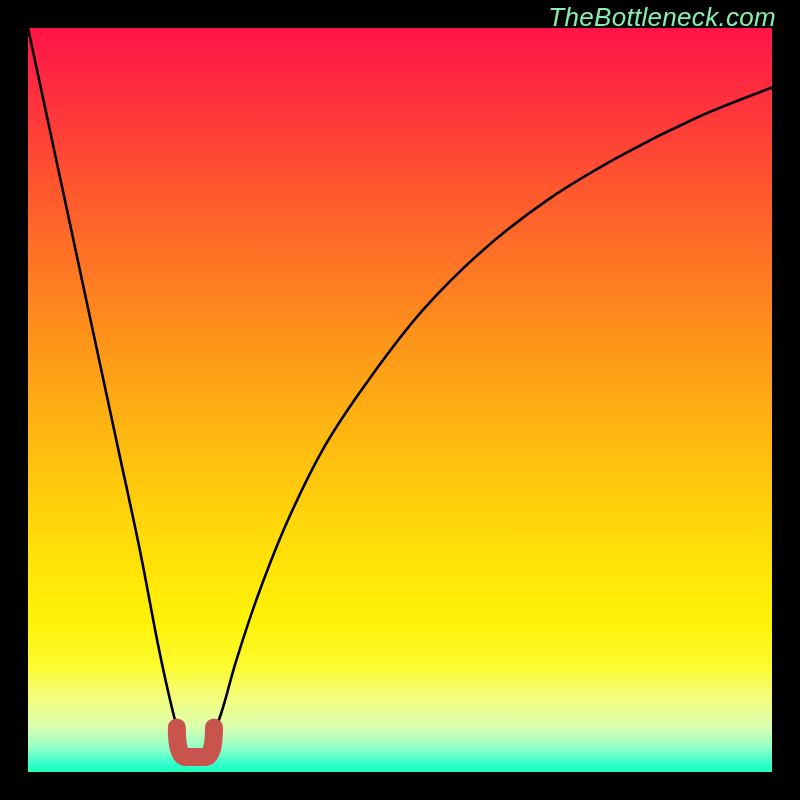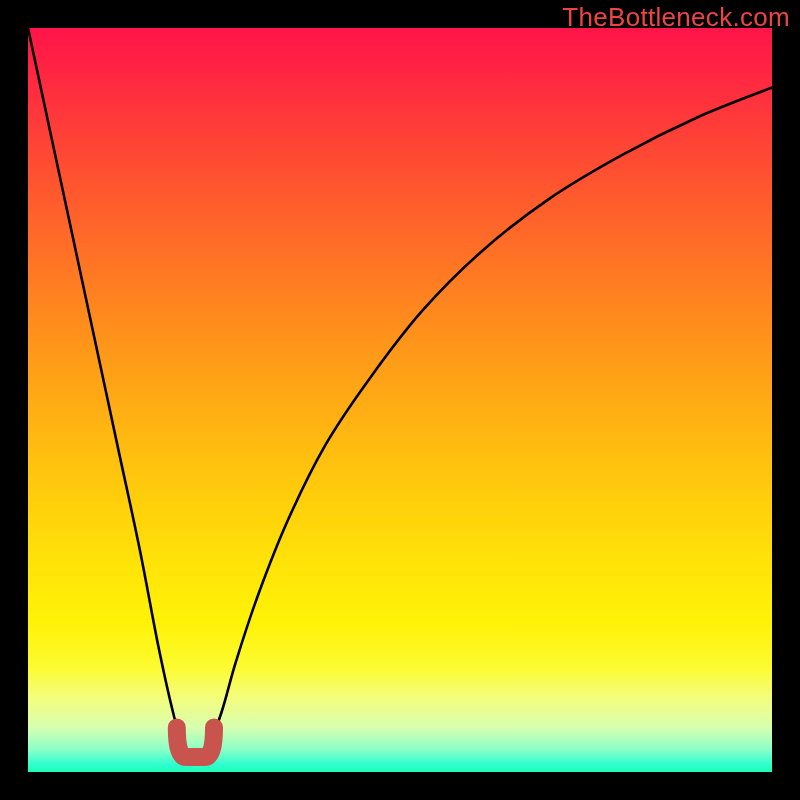--- a/index.html
+++ b/index.html
@@ -31,26 +31,27 @@
       #f4fd7c 90%,
       #d8ffb0 94%,
       #8affc8 97%,
       #2effce 99%,
       #1fffb6 100%
     );
   }
   .attribution {
     position: absolute;
     top: 2px;
-    right: 10px;
-    color: #ef4444;
+    right: 24px;
+    color: #86efac;
     font-size: 26px;
     letter-spacing: 0.3px;
     -webkit-user-select: none;
     user-select: none;
+    font-style: italic;
   }
   svg.curve {
     position: absolute;
     left: 0;
     top: 0;
     width: 744px;
     height: 744px;
     overflow: visible;
   }
   .stroke {

